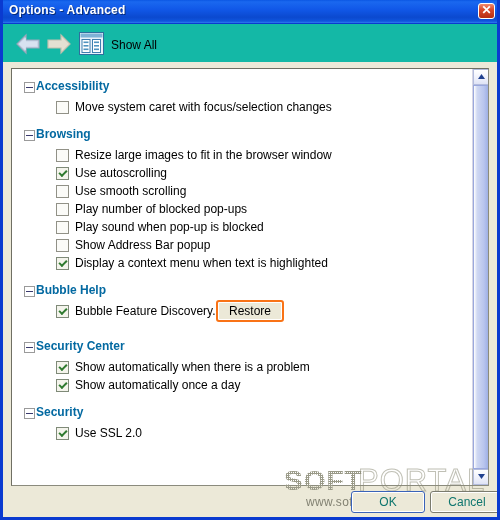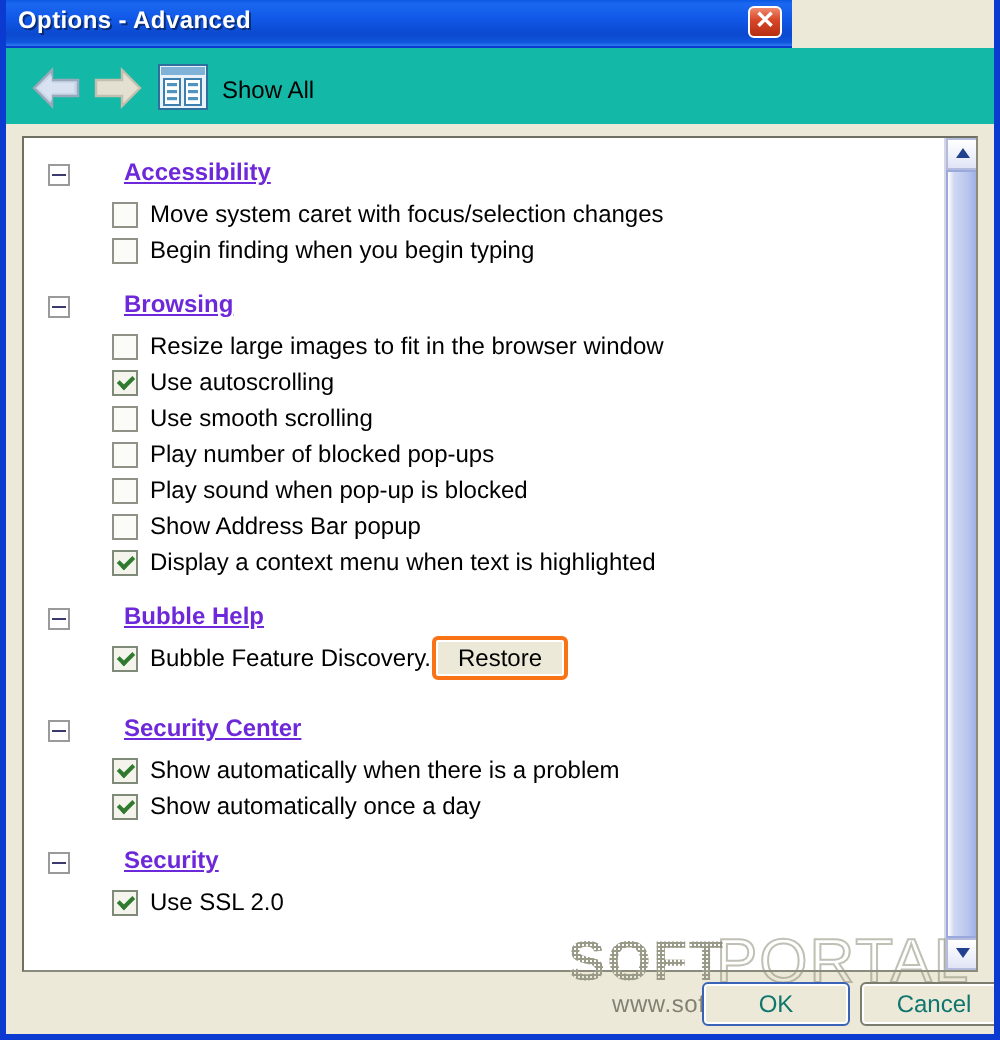--- a/index.html
+++ b/index.html
@@ -22,21 +22,21 @@
     border-right: 3px solid #0a3ad0;
     border-bottom: 3px solid #0a3ad0;
     overflow: hidden;
   }
 
   
   #titlebar {
     position: absolute;
     left: -3px;
     top: 0;
-    width: 396px;
+    width: 500px;
     height: 23px;
     background: linear-gradient(to bottom,
       #0b57e3 0%, #1a68ef 8%, #1158e8 40%, #0b49cf 75%, #0f55dd 92%, #2f7bf0 100%);
     border-bottom: 1px solid #0a3ad0;
   }
   #title-text {
     position: absolute;
     left: 9px;
     top: 3px;
     font-size: 12px;
@@ -152,27 +152,26 @@
     content: "";
     position: absolute;
     left: 1px;
     top: 4px;
     width: 7px;
     height: 1px;
     background: #3a3a6e;
   }
   .group-title {
     position: absolute;
-    left: 50px;
+    left: 24px;
     top: 2px;
     font-size: 12px;
     font-weight: bold;
-    color: #6d28d9;
+    color: #0369a1;
     white-space: nowrap;
-    text-decoration: underline;
   }
 
   .row {
     position: relative;
     height: 18px;
     padding-left: 44px;
   }
   .cb {
     position: absolute;
     left: 44px;
@@ -385,24 +384,20 @@
       <div id="groups-host">
           <div class="group">
             <div class="group-header">
               <span class="collapse-icon"></span>
               <span class="group-title">Accessibility</span>
             </div>
             <div class="row">
               <span class="cb"></span>
               <span class="row-label">Move system caret with focus/selection changes</span>
             </div>
-            <div class="row">
-              <span class="cb"></span>
-              <span class="row-label">Begin finding when you begin typing</span>
-            </div>
             <div class="spacer-sm"></div>
           </div>
           <div class="group">
             <div class="group-header">
               <span class="collapse-icon"></span>
               <span class="group-title">Browsing</span>
             </div>
             <div class="row">
               <span class="cb"></span>
               <span class="row-label">Resize large images to fit in the browser window</span>

